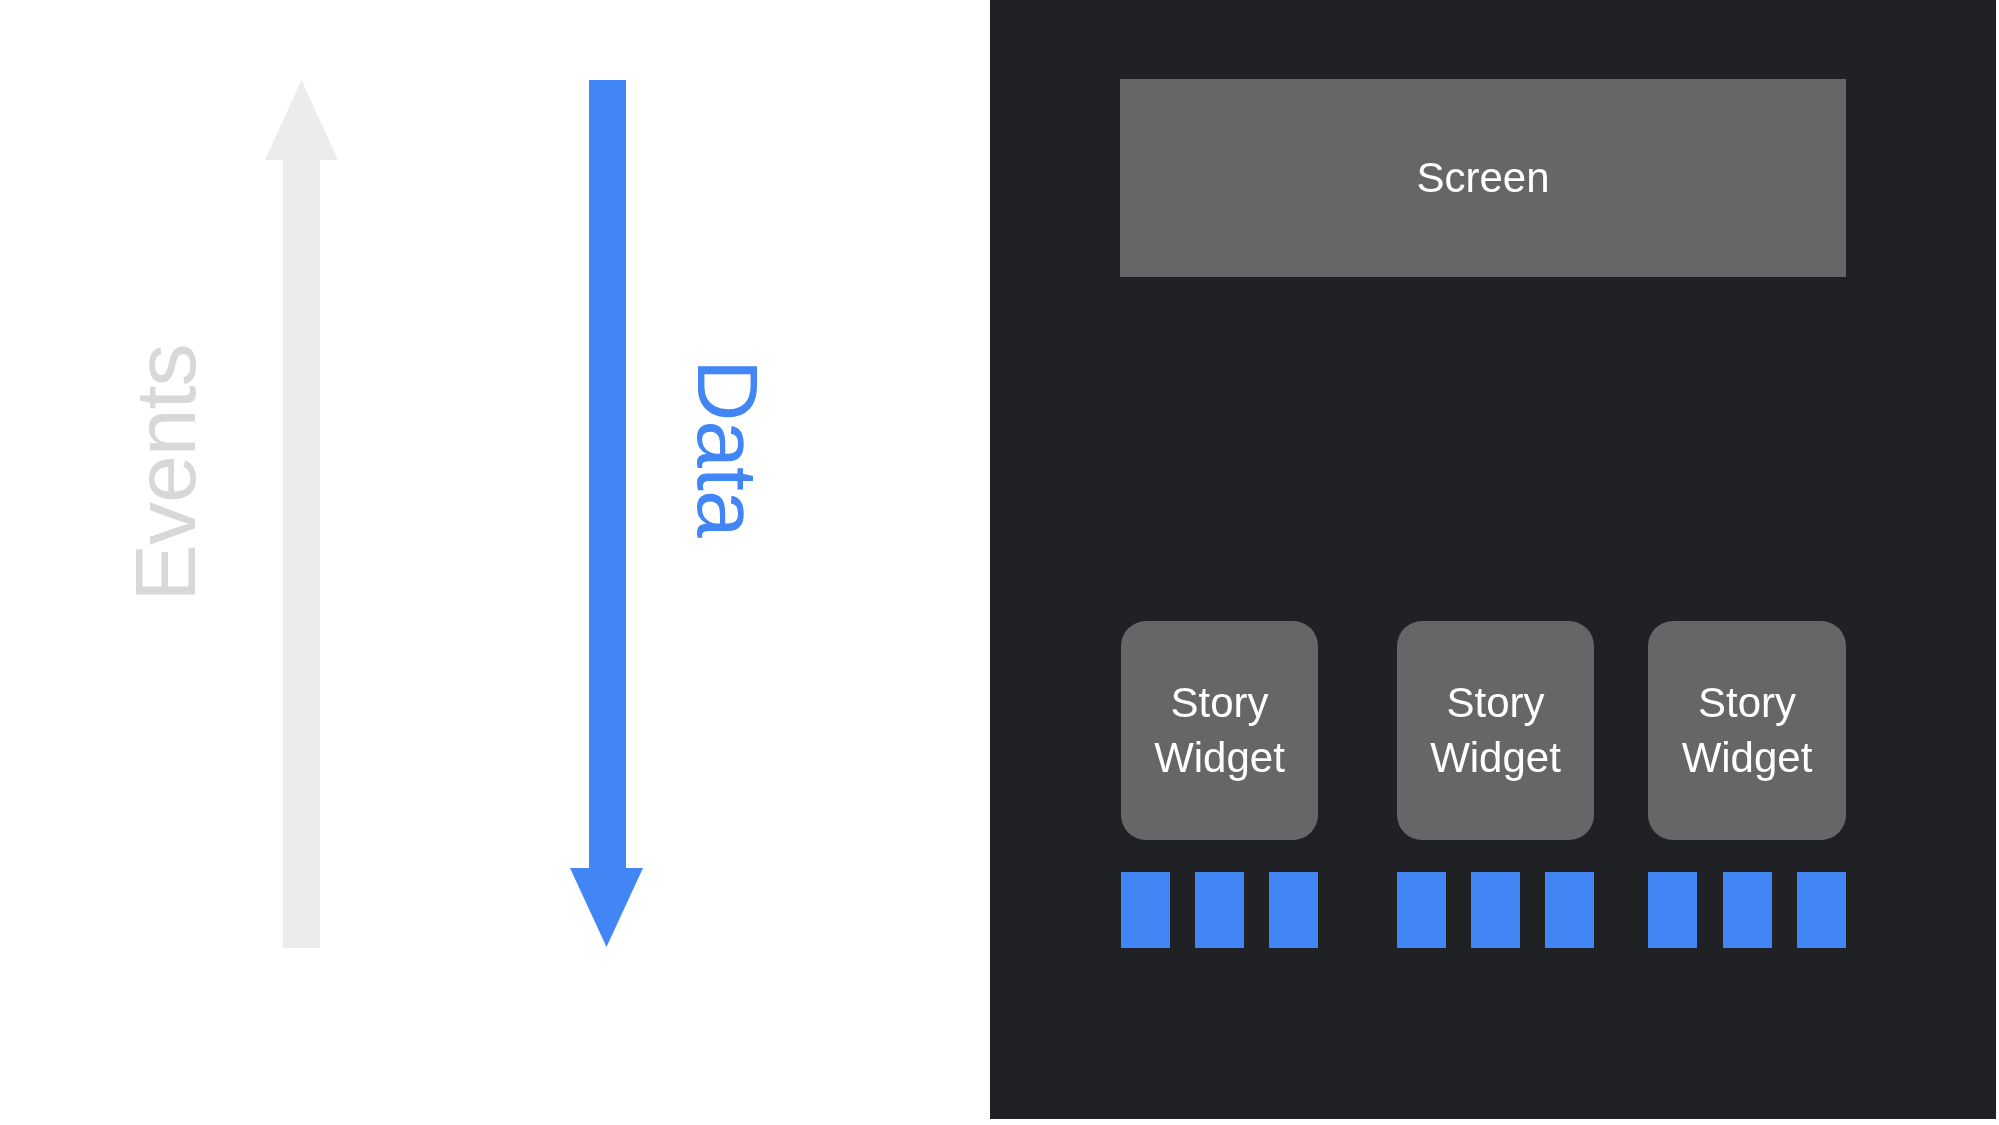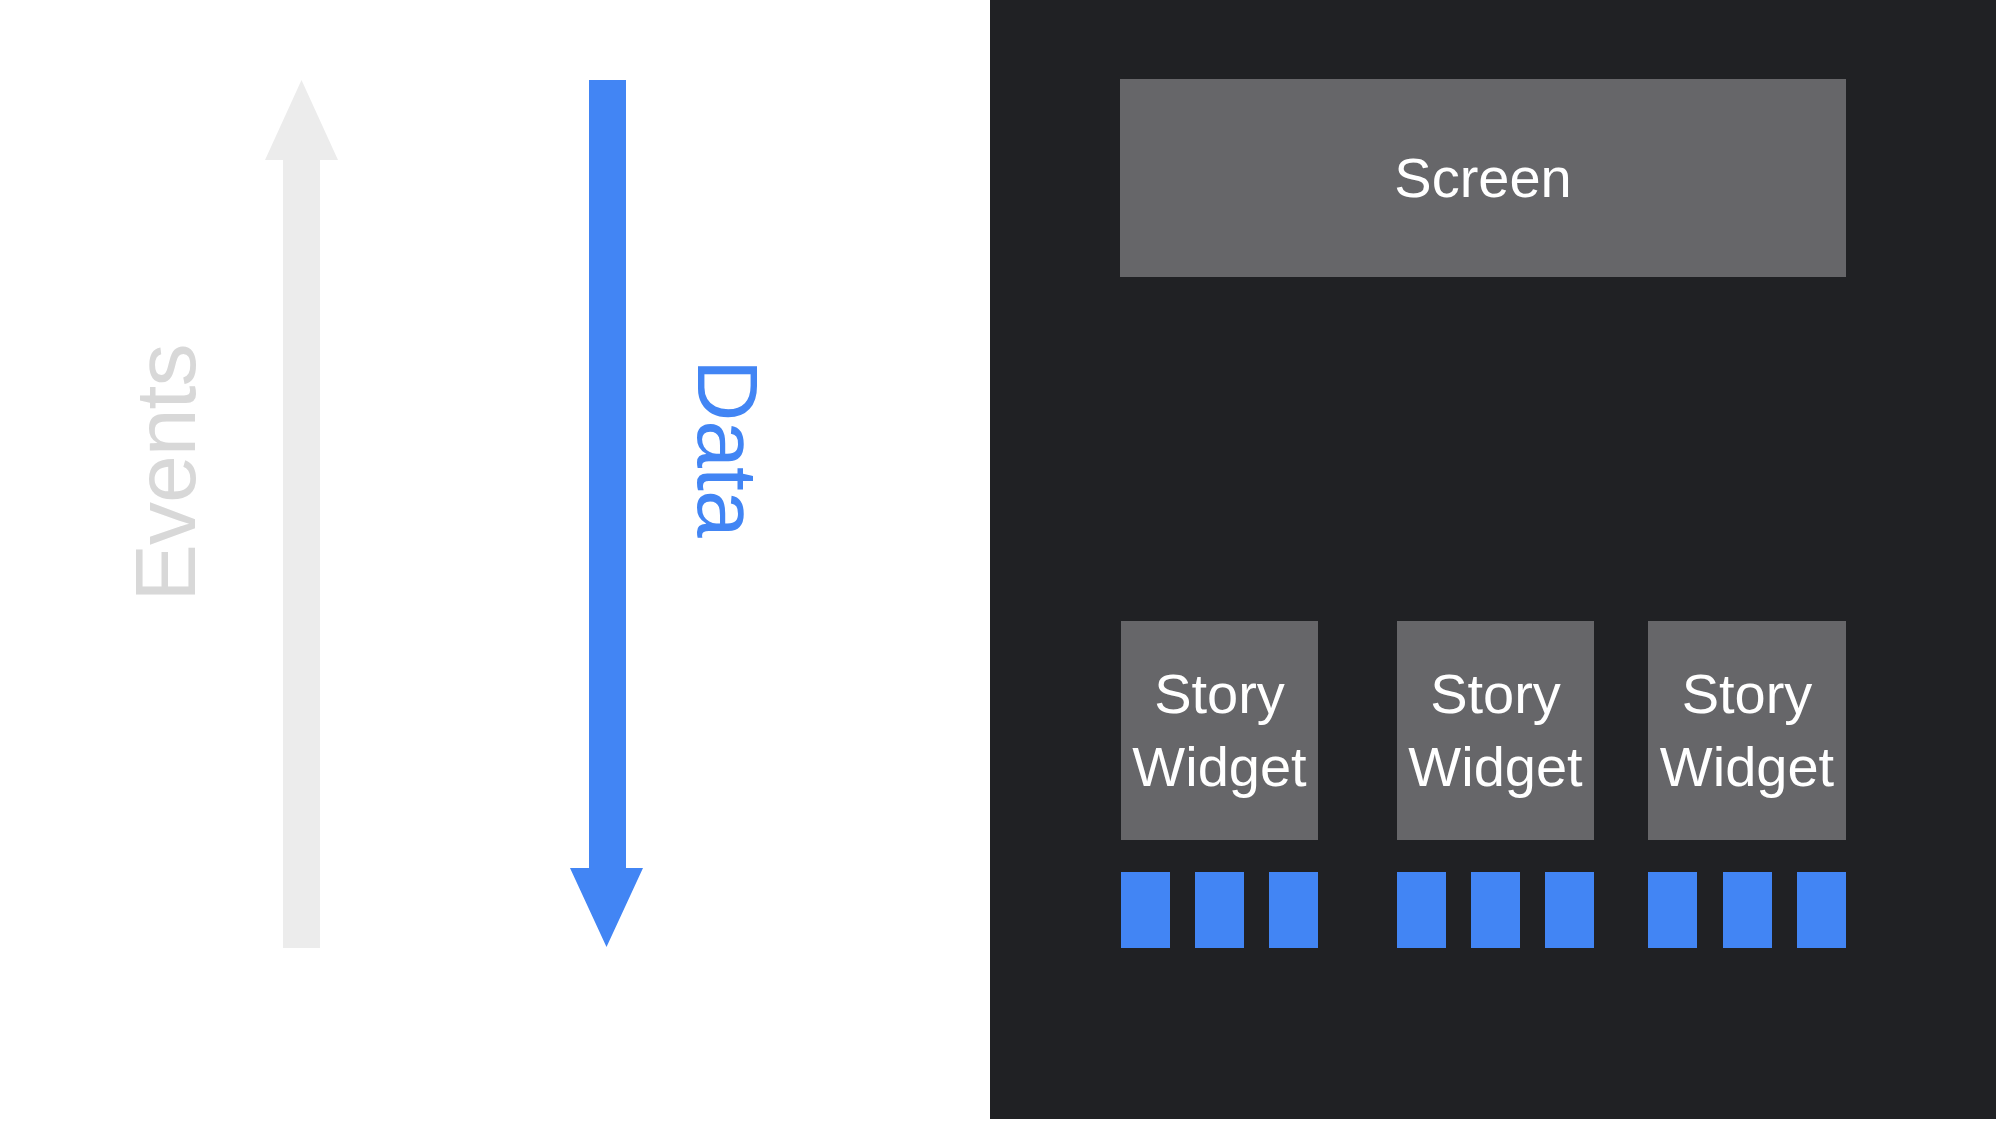--- a/index.html
+++ b/index.html
@@ -54,27 +54,27 @@
     background: #202124;
   }
   .gray-box {
     position: absolute;
     background: #666669;
     color: #ffffff;
     display: flex;
     align-items: center;
     justify-content: center;
     text-align: center;
-    font-size: 56px;
+    font-size: 42px;
     line-height: 1.3;
   }
   
   .screen-box   { left: 130px; top:  79px; width: 726px; height: 198px; }
   .newsfeed-box { left: 130px; top: 342px; width: 726px; height: 214px; }
-  .story-box    { top: 621px; width: 197px; height: 219px; padding: 0 4px; box-sizing: border-box; }
+  .story-box    { top: 621px; width: 197px; height: 219px; padding: 0 4px; box-sizing: border-box; border-radius: 25px; }
   .story-box-1  { left: 131px; }
   .story-box-2  { left: 407px; }
   .story-box-3  { left: 658px; width: 198px; }
 
   .square-group {
     position: absolute;
     top: 872px; height: 76px; width: 197px;
     display: flex;
     justify-content: space-between;
   }

